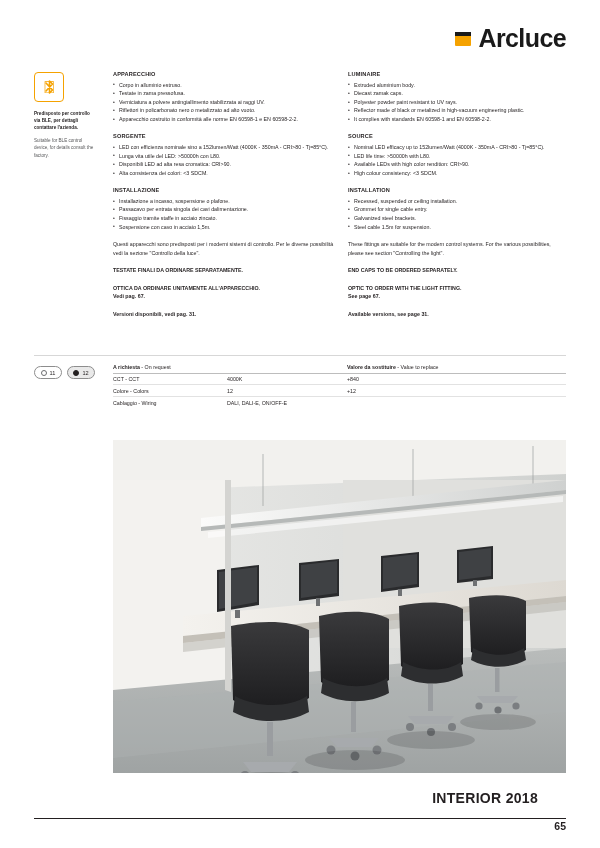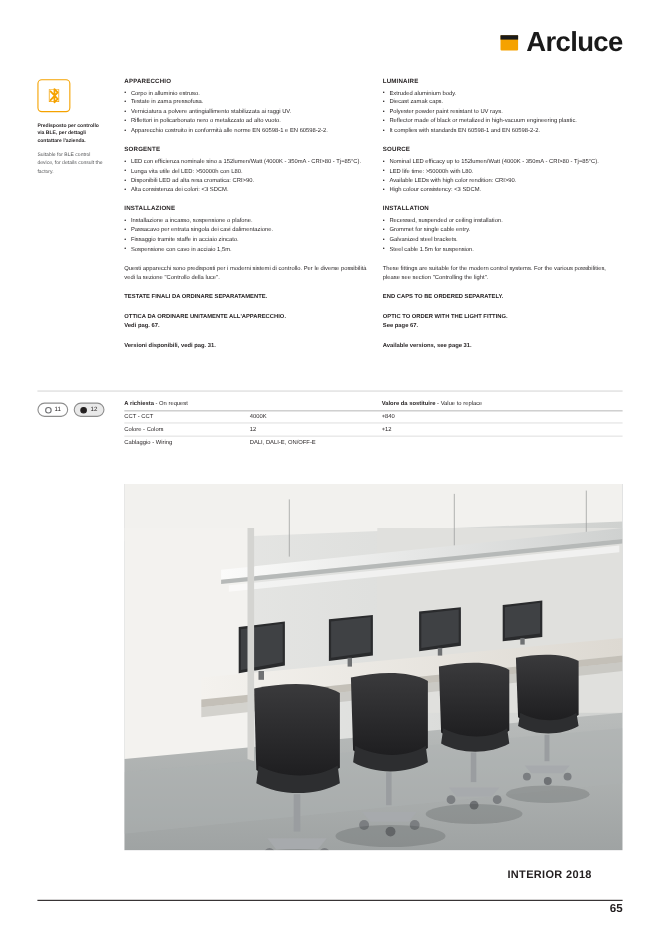--- a/index.html
+++ b/index.html
@@ -183,21 +183,21 @@
   .footer-rule {
     position: absolute;
     left: 34px; right: 34px;
     top: 818px;
     height: 0.8px;
     background: #231f20;
   }
   .footer-label {
     position: absolute;
     right: 62px; top: 790px;
-    font-size: 10px;
+    font-size: 14px;
     font-weight: bold;
     letter-spacing: 0.3px;
     color: #231f20;
     margin-left: 30px;
   }
   .footer-page {
     position: absolute;
     right: 34px; top: 820px;
     font-size: 10.5px;
     font-weight: bold;

